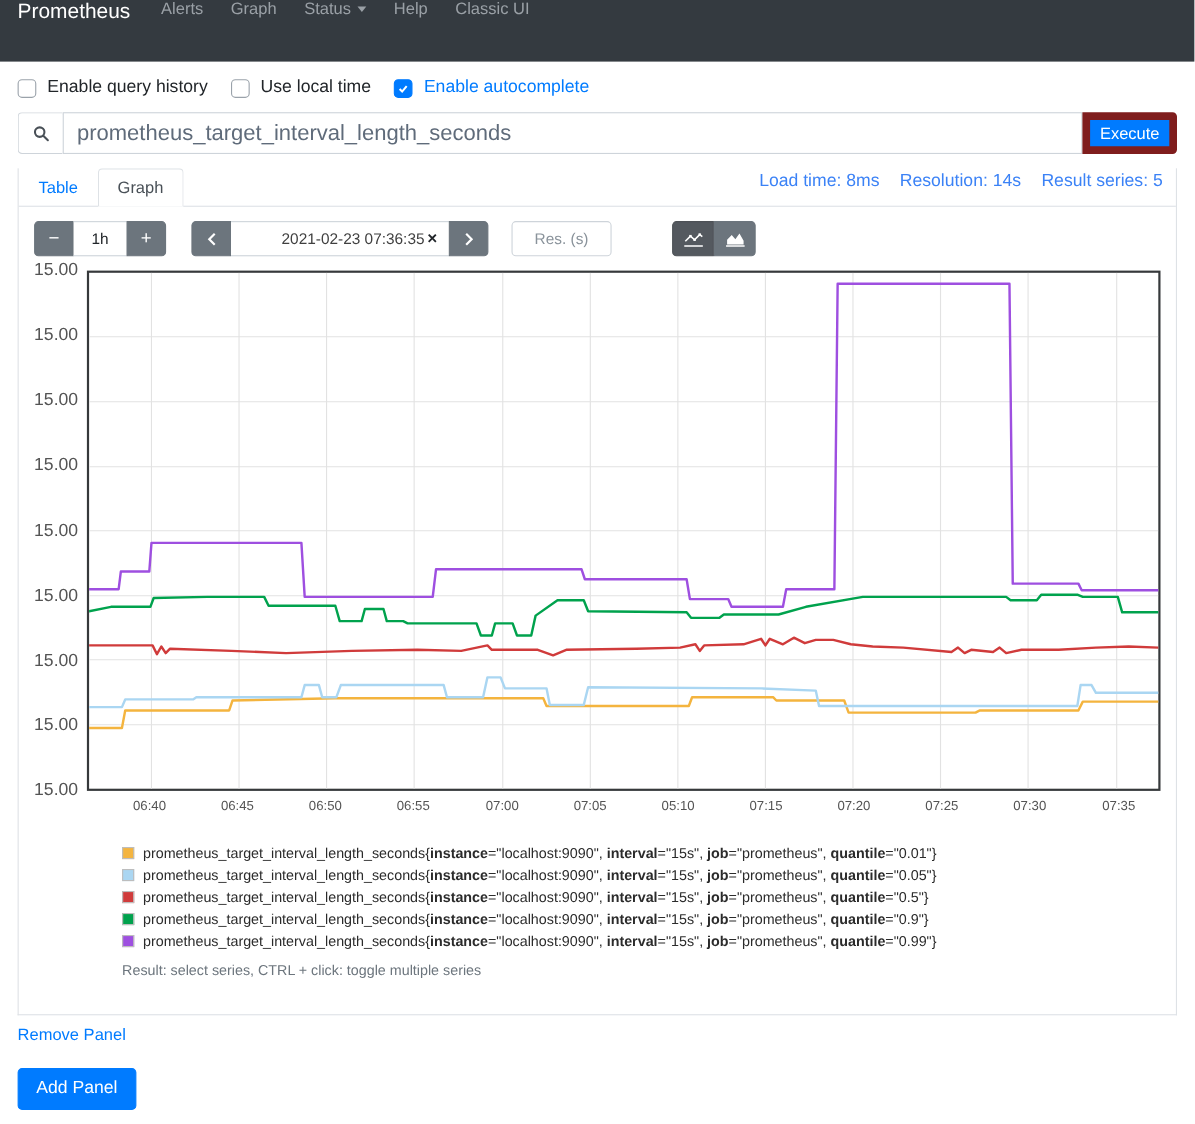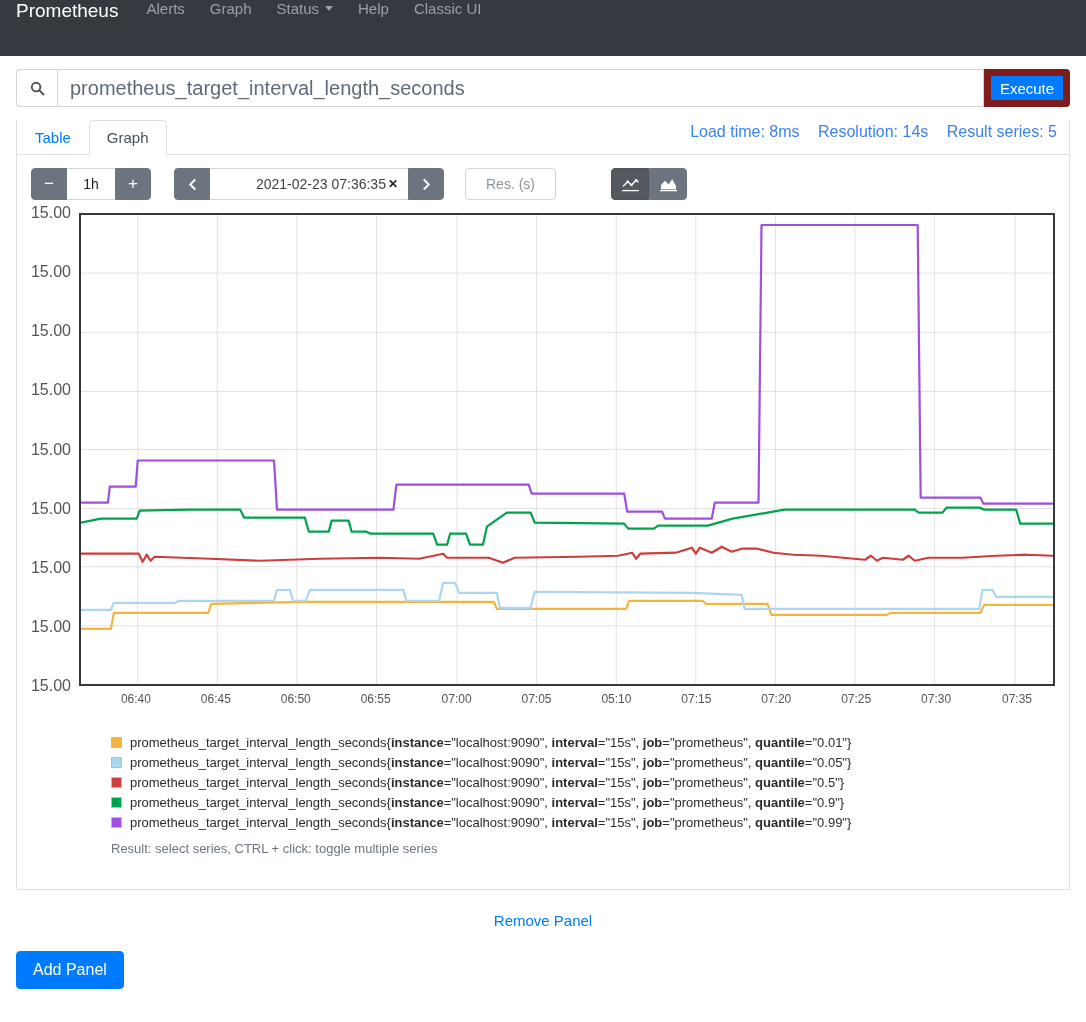--- a/index.html
+++ b/index.html
@@ -73,21 +73,21 @@
 
   
   .legend { margin:18px 0 0 80px; }
   .legend-row { display:flex; align-items:center; height:20px; font-size:13px; color:#2b2b2b; cursor:pointer; white-space:nowrap; }
   .swatch { width:11px; height:11px; border:1px solid #bdbdbd; margin-right:8px; flex:none; }
   .legend-row b { font-weight:bold; }
   .hint { margin:9px 0 0 80px; font-size:13px; color:#6c757d; }
   .panel-pad { height:33px; }
 
   
-  .remove-row { text-align:center; margin-top:22px; font-size:15px; }
+  .remove-row { text-align:left; margin-top:9px; font-size:15px; }
   .remove-link { color:#007bff; text-decoration:none; cursor:pointer; }
   .add-btn { margin-top:22px; display:inline-block; background:#007bff; border:1px solid #007bff; color:#fff; padding:9px 16px; border-radius:4px; font-size:16px; cursor:pointer; font-family:"Liberation Sans", sans-serif; }
 </style>
 </head>
 <body>
 
 <div class="navbar">
   <a class="brand"><span>Prometheus</span></a>
   <a class="nav-link">
       <span>Alerts</span>
@@ -103,20 +103,38 @@
       <span>Help</span>
     </a>
   <a class="nav-link">
       <span>Classic UI</span>
     </a>
 </div>
 
 <div class="main">
 
   
+  <div class="opts">
+    <div class="opt">
+      <span class="cb-box"></span>
+      <span class="opt-label">Enable query history</span>
+    </div>
+    <div class="opt">
+      <span class="cb-box"></span>
+      <span class="opt-label">Use local time</span>
+    </div>
+    <div class="opt checked">
+      <span class="cb-box">
+          <svg viewBox="0 0 12 12" width="11" height="11">
+            <polyline points="2.5,6.5 5,9 9.5,3.5" stroke="#fff" stroke-width="2" fill="none"></polyline>
+          </svg>
+        </span>
+      <span class="opt-label">Enable autocomplete</span>
+    </div>
+  </div>
 
   
   <div class="querybar">
     <div class="q-prepend">
       <svg viewBox="0 0 16 16" width="15" height="15">
         <circle cx="6.5" cy="6.5" r="4.6" fill="none" stroke="#495057" stroke-width="2"></circle>
         <line x1="10.2" y1="10.2" x2="14.4" y2="14.4" stroke="#495057" stroke-width="2" stroke-linecap="round"></line>
       </svg>
     </div>
     <input class="q-input" type="text" value="prometheus_target_interval_length_seconds" style="">

